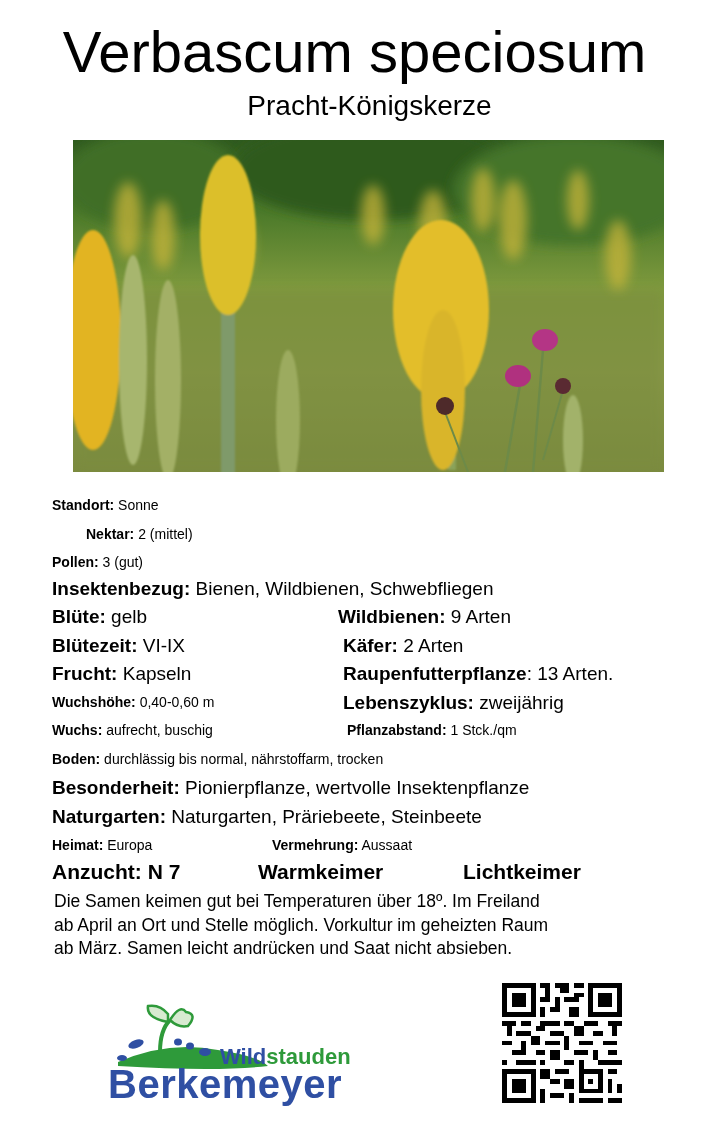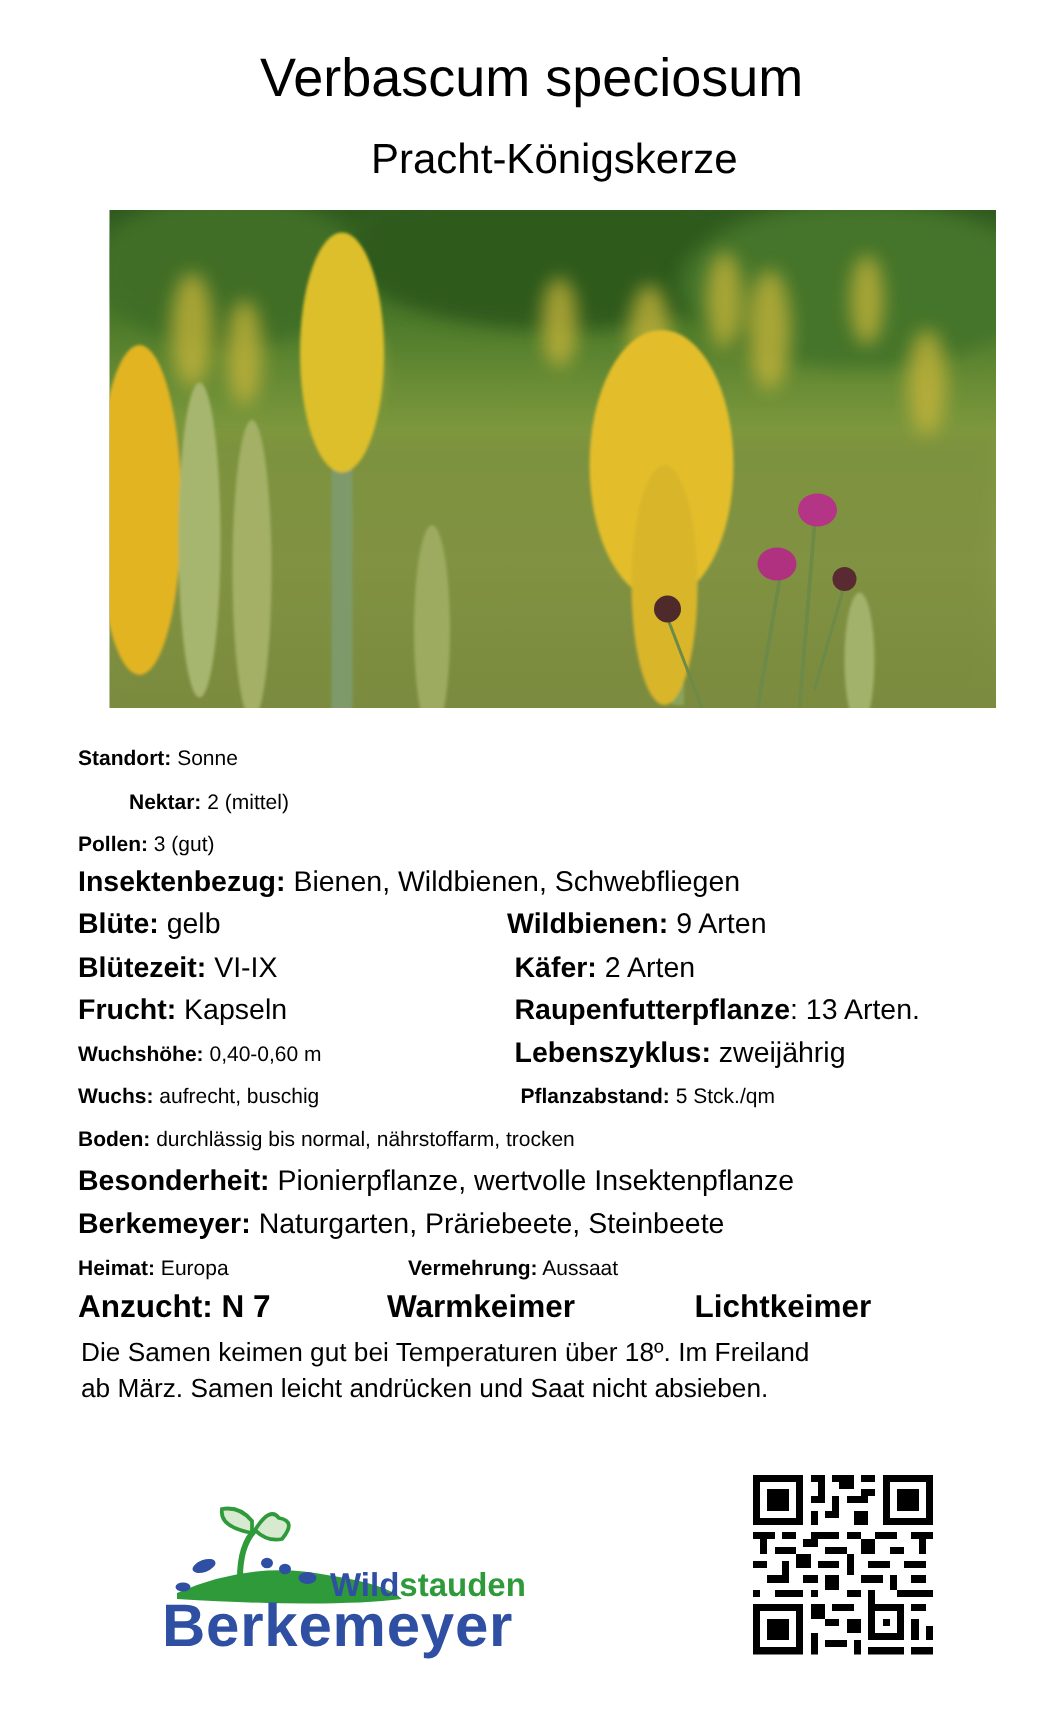--- a/index.html
+++ b/index.html
@@ -1,19 +1,19 @@
 <!DOCTYPE html>
 <html><head>
 <meta charset="utf-8">
 <style>
   html, body { margin:0; padding:0; background:#ffffff; }
   body { width:709px; height:1146px; position:relative; overflow:hidden;
          font-family:"Liberation Sans", sans-serif; color:#000; }
   .abs { position:absolute; white-space:nowrap; }
-  .title { top:22px; left:0; width:709px; text-align:center; font-size:36px; line-height:60px; }
+  .title { top:22px; left:0; width:709px; text-align:center; font-size:58px; line-height:60px; }
   .subtitle { top:88px; left:15px; width:709px; text-align:center; font-size:28px; line-height:36px; }
   .photo { position:absolute; left:73px; top:140px; width:591px; height:332px; overflow:hidden;
            background:linear-gradient(180deg,#2f5a1f 0%,#4c7a2a 22%,#7f9a3e 45%,#8a9a4a 70%,#7b8a40 100%); }
   .row { position:absolute; font-size:19px; line-height:24px; white-space:nowrap; }
   .row b { font-weight:bold; }
   .big { font-size:14px; line-height:26px; }
   .bolder { font-size:21px; font-weight:bold; line-height:26px; }
   .para { position:absolute; left:54px; top:890px; width:600px; font-size:17.5px; line-height:23.5px; }
   .para div { white-space:nowrap; }
   .logo { position:absolute; left:108px; top:1000px; width:250px; height:110px; }
@@ -117,46 +117,47 @@
   <b>Wuchshöhe:</b><span> 0,40-0,60 m</span>
 </div>
 <div class="row" style="left:343px; top:691px;">
   <b>Lebenszyklus:</b><span> zweijährig</span>
 </div>
 
 <div class="row big" style="left:52px; top:717px;">
   <b>Wuchs:</b><span> aufrecht, buschig</span>
 </div>
 <div class="row big" style="left:347px; top:717px;">
-  <b>Pflanzabstand:</b><span> 5 Stck./qm</span>
+  <b>Pflanzabstand:</b><span> 1 Stck./qm</span>
 </div>
 
 <div class="row big" style="left:52px; top:746px;">
   <b>Boden:</b><span> durchlässig bis normal, nährstoffarm, trocken</span>
 </div>
 <div class="row" style="left:52px; top:776px;">
   <b>Besonderheit:</b><span> Pionierpflanze, wertvolle Insektenpflanze</span>
 </div>
 <div class="row" style="left:52px; top:805px;">
-  <b>Berkemeyer:</b><span> Naturgarten, Präriebeete, Steinbeete</span>
+  <b>Naturgarten:</b><span> Naturgarten, Präriebeete, Steinbeete</span>
 </div>
 
 <div class="row big" style="left:52px; top:832px;">
   <b>Heimat:</b><span> Europa</span>
 </div>
 <div class="row big" style="left:272px; top:832px;">
   <b>Vermehrung:</b><span> Aussaat</span>
 </div>
 
 <div class="row bolder" style="left:52px; top:859px;">Anzucht: N 7</div>
 <div class="row bolder" style="left:258px; top:859px;">Warmkeimer</div>
 <div class="row bolder" style="left:463px; top:859px;">Lichtkeimer</div>
 
 <div class="para">
   <div>Die Samen keimen gut bei Temperaturen über 18º. Im Freiland</div>
+  <div>ab April an Ort und Stelle möglich.  Vorkultur im geheizten Raum</div>
   <div>ab März. Samen leicht andrücken und Saat nicht absieben.</div>
 </div>
 
 <div class="logo">
   <svg width="250" height="110" viewBox="0 0 250 110" xmlns="http://www.w3.org/2000/svg">
 
     <path d="M10 62 Q60 40 110 50 Q150 56 160 66 Q110 72 10 66 Z" fill="#2e9a3a"></path>
 
     <path d="M52 52 Q52 30 62 20" stroke="#2e9a3a" stroke-width="4" fill="none"></path>
 

